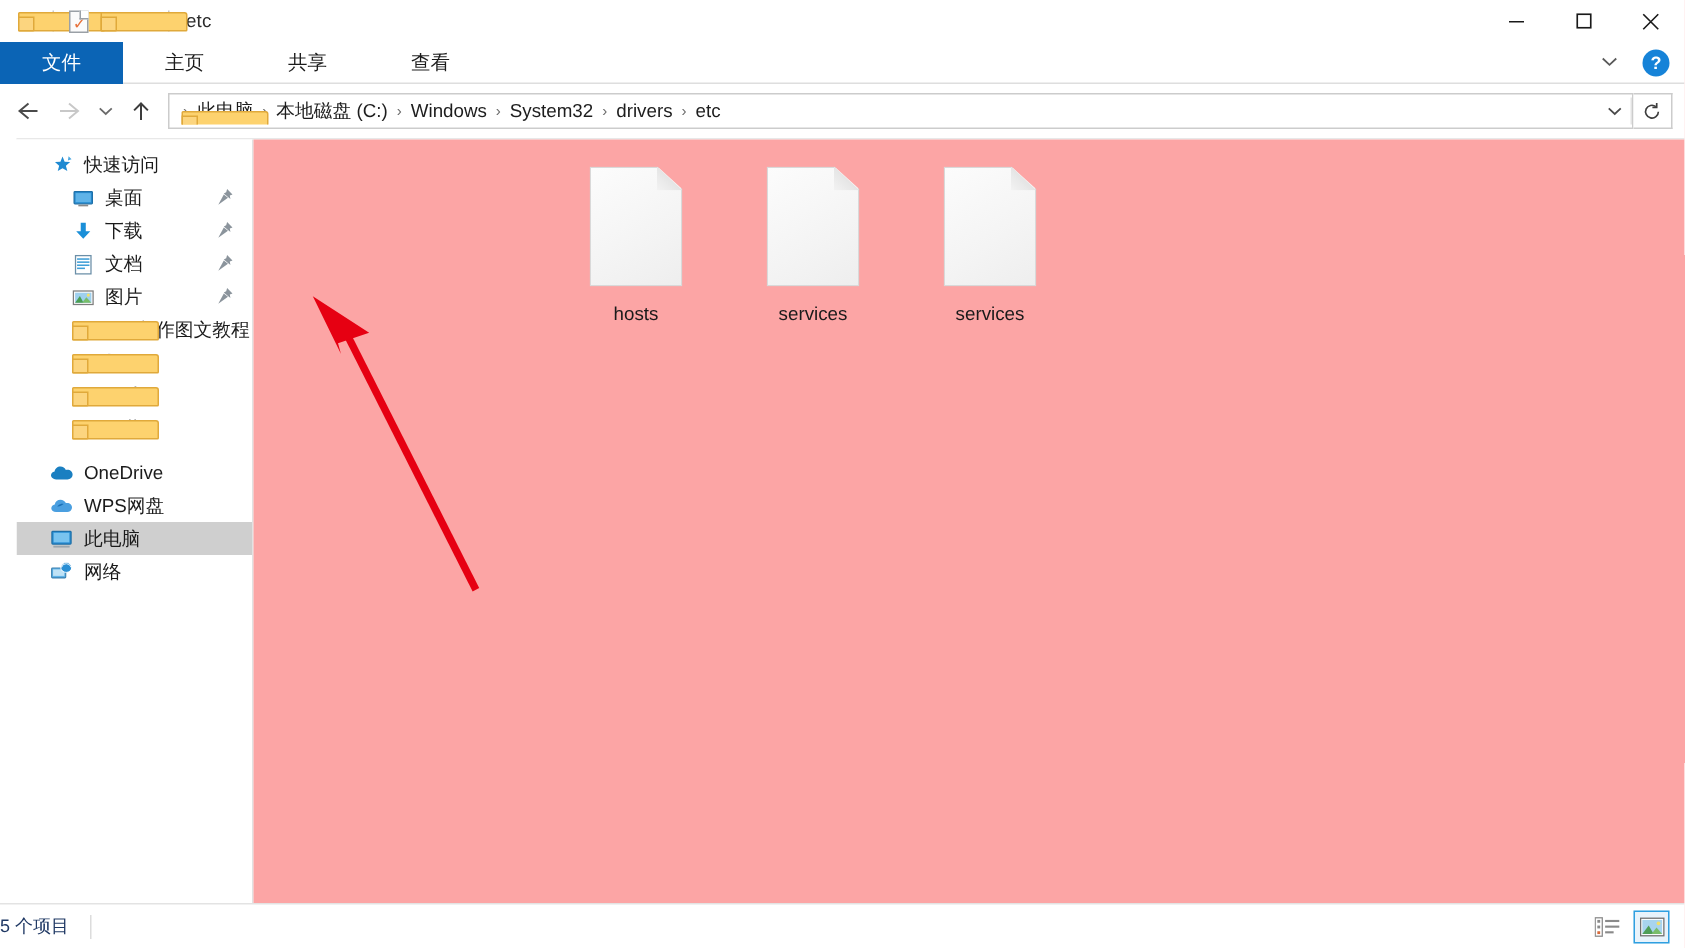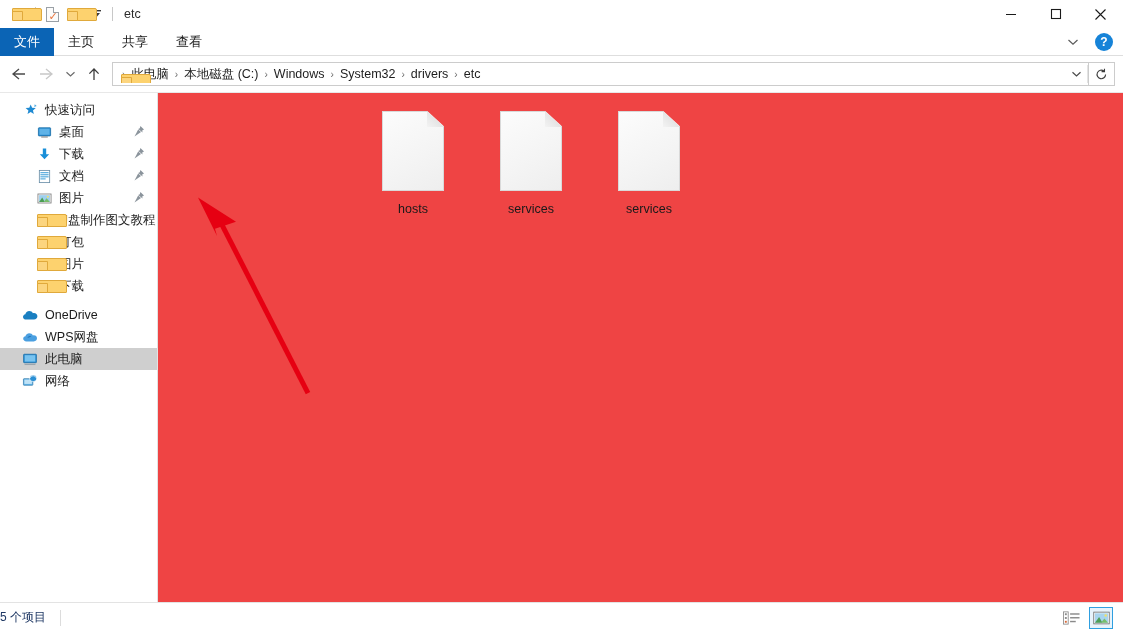--- a/index.html
+++ b/index.html
@@ -43,21 +43,21 @@
     background:#fff; border-left:1px solid #9aa0a6; border-bottom:1px solid #9aa0a6;
   }
   .prop-ico .chk { position:absolute; left:2px; top:4px; font-size:11px; color:#e8733c; line-height:9px; font-weight:bold; }
 
   
   .ribbon {
     height: 28px; flex:0 0 28px; display:flex; align-items:stretch;
     border-bottom:1px solid #dedede; background:#fff; position:relative;
   }
   .tab {
-    padding:0 14px; display:flex; align-items:center; font-size:13px; color:#1c1c1c;
+    padding:0 28px; display:flex; align-items:center; font-size:13px; color:#1c1c1c;
     height:28px;
   }
   .tab.active { background:#0b64b5; color:#ffffff; }
   .ribbon-right { position:absolute; right:6px; top:0; height:28px; display:flex; align-items:center; gap:10px; }
   .rb-chev { color:#5a5a5a; font-size:11px; padding:0 6px; }
   .help-btn {
     width:18px;height:18px;border-radius:50%;background:#1683d8;color:#fff;
     font-size:12px;font-weight:bold;display:flex;align-items:center;justify-content:center;
     margin-right:4px;
   }
@@ -77,41 +77,41 @@
   .addr-btn { width:22px;height:22px;display:flex;align-items:center;justify-content:center;color:#444;font-size:11px; }
   .addr-divider { width:1px;height:18px;background:#e3e3e3; }
   .refresh { width:26px; height:24px; border:1px solid #ccc; border-left:none; display:flex;align-items:center;justify-content:center; background:#fff; }
   .search {
     width:343px; height:24px; border:1px solid #ccc; background:#fff; margin-left:10px;
     display:flex; align-items:center; padding-left:8px; gap:8px;
   }
   .search-ph { font-size:12.5px; color:#6e6e6e; }
 
   
-  .body { flex:1; display:flex; min-height:0; border-top:1px solid #e8e8e8; }
+  .body { flex:1; display:flex; min-height:0; border-top:1px solid #e8e8e8;margin-left:11px; }
 
   
   .sidebar {
     width:158px; flex:0 0 158px; background:#ffffff; border-right:1px solid #e2e2e2;
     padding-top:6px; overflow:hidden; position:relative;
   }
   .nav-item {
     height:22px; display:flex; align-items:center; padding-left:22px; gap:7px; position:relative;
     font-size:12.5px; color:#1b1b1b;
   }
   .nav-item.root { padding-left:22px; }
   .nav-item.child { padding-left:36px; }
   .nav-item.selected { background:#cfcfcf; }
   .nav-label { white-space:nowrap; }
   .nav-ico { width:16px; height:16px; flex:0 0 16px; display:flex; align-items:center; justify-content:center; }
   .pin { position:absolute; right:12px; top:4px; width:12px; height:13px; }
   .spacer { height:7px; }
 
   
-  .content { flex:1; background:#ef4444; position:relative; overflow:hidden; }
+  .content { flex:1; background:#fca5a5; position:relative; overflow:hidden; }
   .files { display:flex; padding:18px 0 0 196px; gap:0; }
   .file-item { width:118px; display:flex; flex-direction:column; align-items:center; }
   .file-icon { width:62px; height:80px; position:relative; }
   .page {
     position:absolute; left:0; top:0; width:62px; height:80px;
     background: linear-gradient(150deg,#fcfcfc 0%, #f4f4f4 60%, #eeeeee 100%);
     border:1px solid #d9d9d9;
     clip-path: polygon(0 0, 73% 0, 100% 19%, 100% 100%, 0 100%);
     box-shadow: 0 0 0 0 rgba(0,0,0,0);
   }

